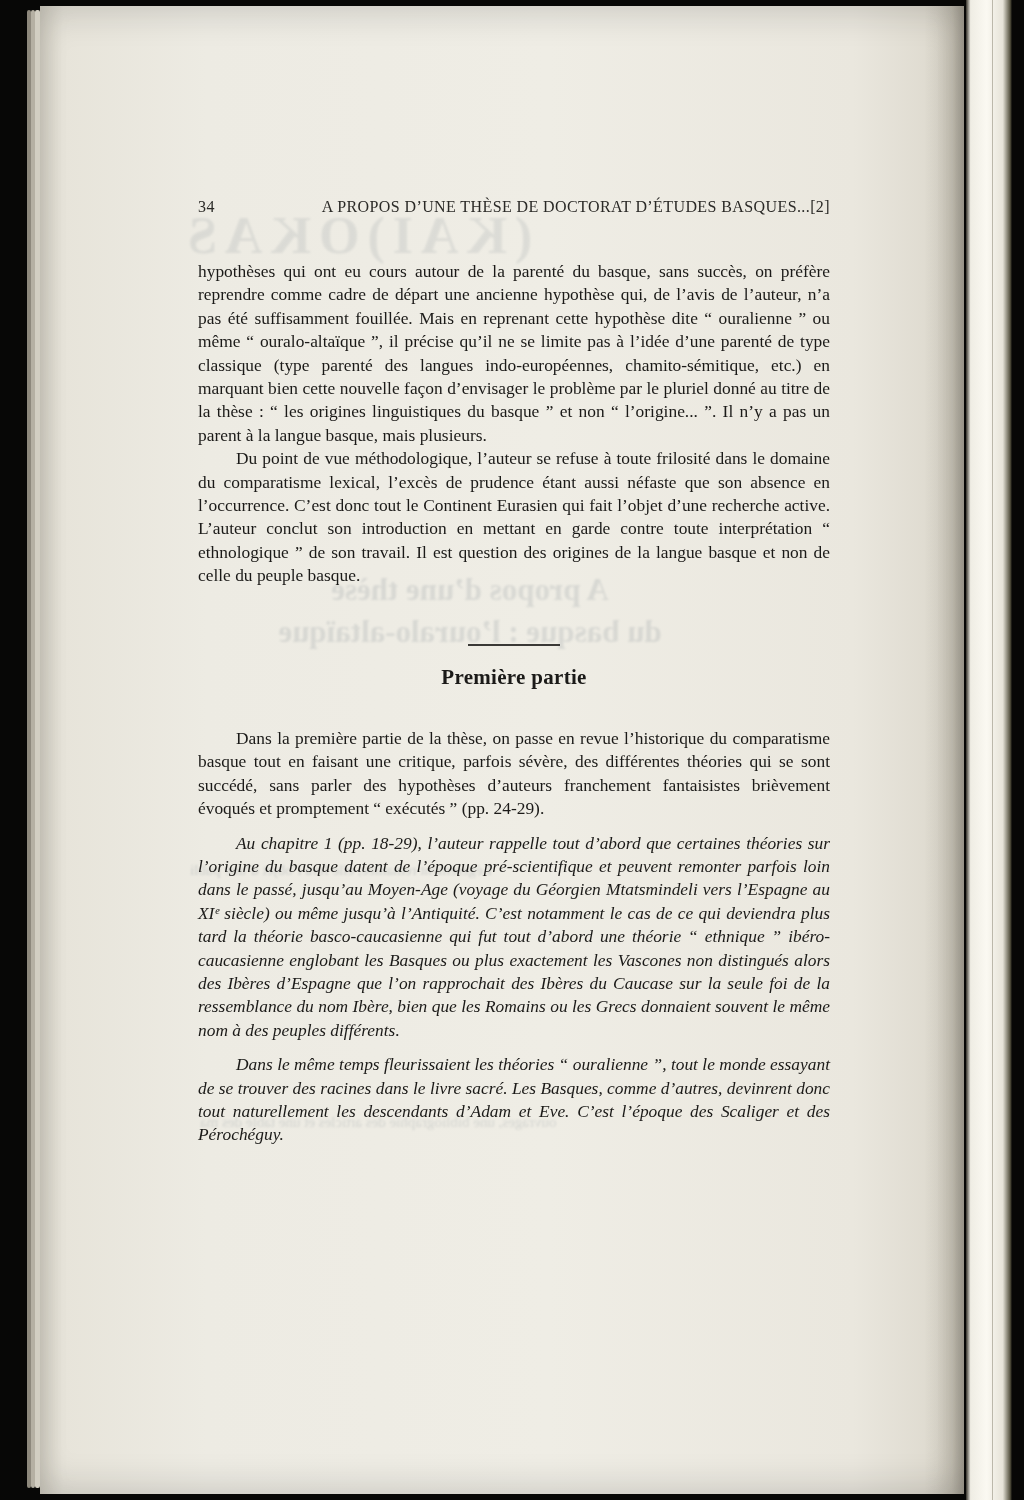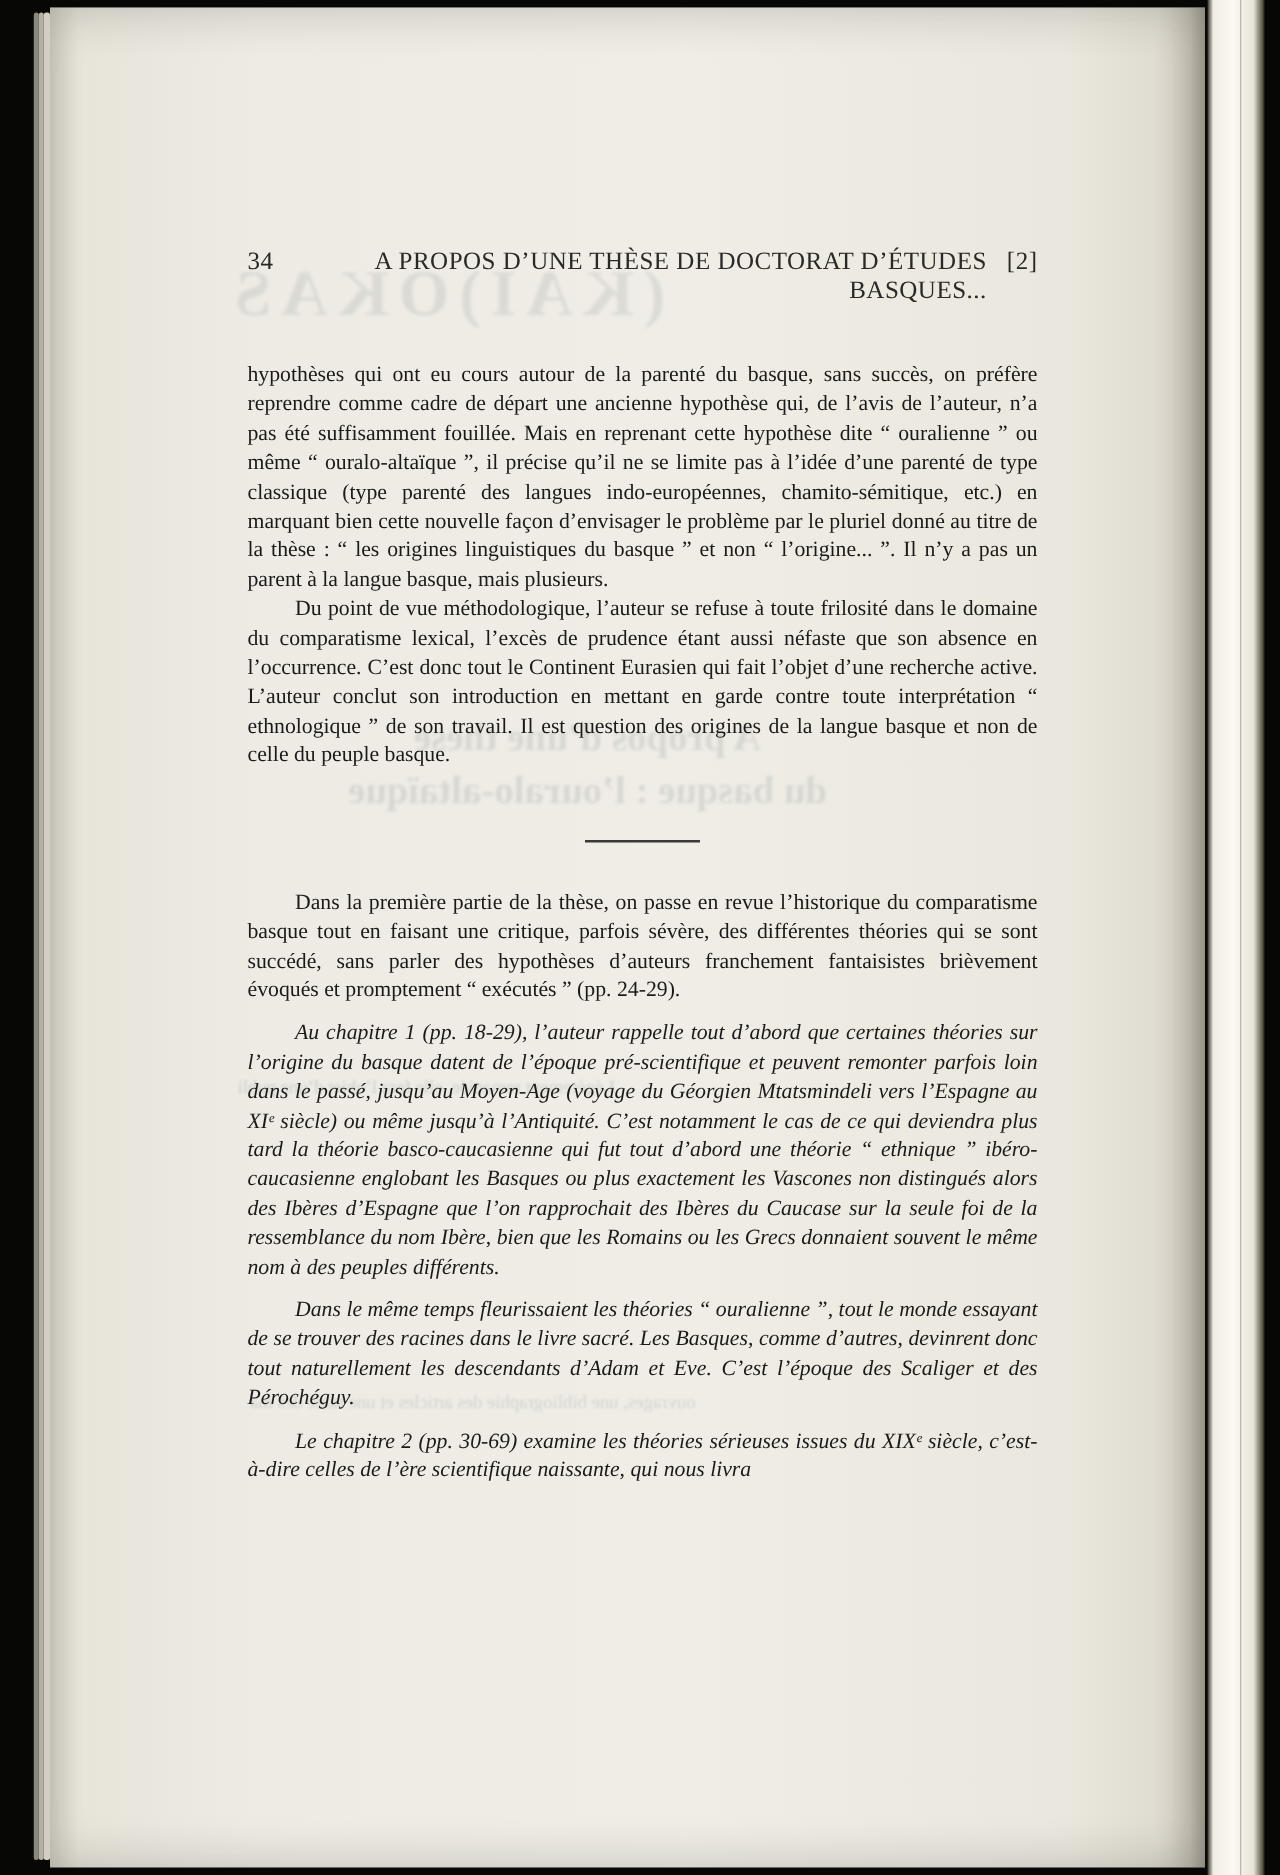--- a/index.html
+++ b/index.html
@@ -64,24 +64,23 @@
   .text-block {
     position: absolute;
     left: 158px;
     top: 192px;
     width: 632px;
     color: #1d1c1a;
   }
   .running-head {
     display: flex;
     align-items: baseline;
-    font-size: 20px;
+    font-size: 16px;
     letter-spacing: 0.4px;
     color: #2a2926;
-    gap: 16px;
   }
   .running-head .pnum { flex: 0 0 auto; }
   .running-head .rtitle { flex: 1 1 auto; text-align: right; }
   .running-head .rref { flex: 0 0 auto; }
 
   .body-copy {
     margin-top: 44px;
     font-size: 17.4px;
     line-height: 1.345;
     text-align: justify;
@@ -176,28 +175,28 @@
     </div>
 
     <div class="body-copy">
 
       <p class="para first">hypothèses qui ont eu cours autour de la parenté du basque, sans succès, on préfère reprendre comme cadre de départ une ancienne hypothèse qui, de l’avis de l’auteur, n’a pas été suffisamment fouillée. Mais en reprenant cette hypothèse dite “ ouralienne ” ou même “ ouralo-altaïque ”, il précise qu’il ne se limite pas à l’idée d’une parenté de type classique (type parenté des langues indo-européennes, chamito-sémitique, etc.) en marquant bien cette nouvelle façon d’envisager le problème par le pluriel donné au titre de la thèse : “ les origines linguistiques du basque ” et non “ l’origine... ”. Il n’y a pas un parent à la langue basque, mais plusieurs.</p>
 
       <p class="para">Du point de vue méthodologique, l’auteur se refuse à toute frilosité dans le domaine du comparatisme lexical, l’excès de prudence étant aussi néfaste que son absence en l’occurrence. C’est donc tout le Continent Eurasien qui fait l’objet d’une recherche active. L’auteur conclut son introduction en mettant en garde contre toute interprétation “ ethnologique ” de son travail. Il est question des origines de la langue basque et non de celle du peuple basque.</p>
 
       <div class="section-divider"></div>
 
+      <h2 class="section-heading">Première partie</h2>
 
       <p class="para after-heading">Dans la première partie de la thèse, on passe en revue l’historique du comparatisme basque tout en faisant une critique, parfois sévère, des différentes théories qui se sont succédé, sans parler des hypothèses d’auteurs franchement fantaisistes brièvement évoqués et promptement “ exécutés ” (pp. 24-29).</p>
 
       <p class="para gap">Au chapitre 1 (pp. 18-29), l’auteur rappelle tout d’abord que certaines théories sur l’origine du basque datent de l’époque pré-scientifique et peuvent remonter parfois loin dans le passé, jusqu’au Moyen-Age (voyage du Géorgien Mtatsmindeli vers l’Espagne au XIᵉ siècle) ou même jusqu’à l’Antiquité. C’est notamment le cas de ce qui deviendra plus tard la théorie basco-caucasienne qui fut tout d’abord une théorie “ ethnique ” ibéro-caucasienne englobant les Basques ou plus exactement les Vascones non distingués alors des Ibères d’Espagne que l’on rapprochait des Ibères du Caucase sur la seule foi de la ressemblance du nom Ibère, bien que les Romains ou les Grecs donnaient souvent le même nom à des peuples différents.</p>
 
       <p class="para gap">Dans le même temps fleurissaient les théories “ ouralienne ”, tout le monde essayant de se trouver des racines dans le livre sacré. Les Basques, comme d’autres, devinrent donc tout naturellement les descendants d’Adam et Eve. C’est l’époque des Scaliger et des Pérochéguy.</p>
 
-      <p class="para gap">Le chapitre 2 (pp. 30-69) examine les théories sérieuses issues du XIXᵉ siècle, c’est-à-dire celles de l’ère scientifique naissante, qui nous livra</p>
 
     </div>
   </div>
 </div>
 
 <div class="next-page">
   <div class="crease"></div>
 </div>
 
 </body></html>

